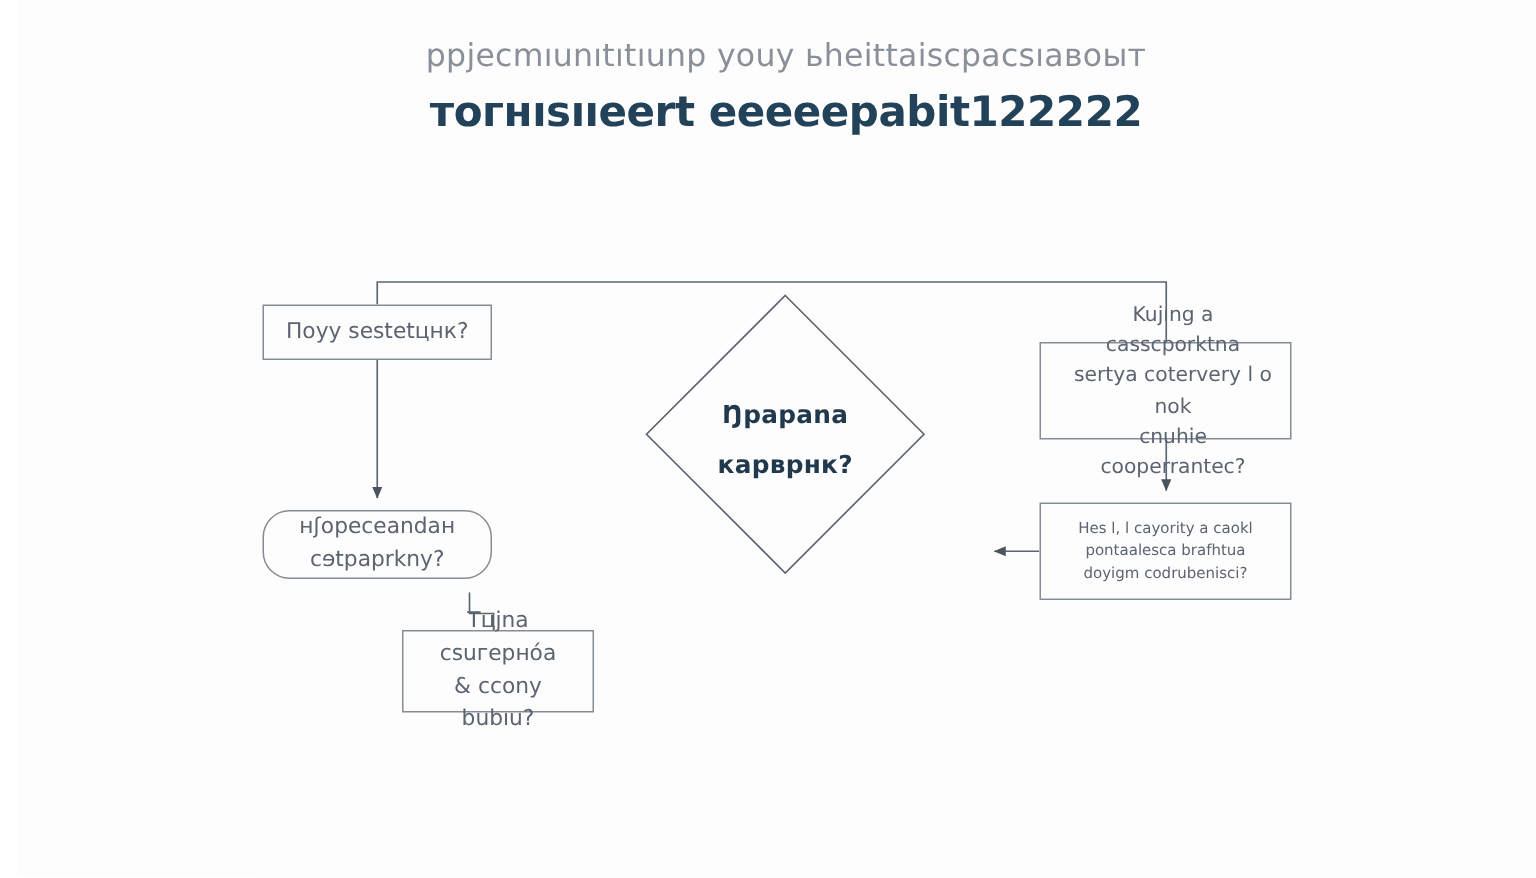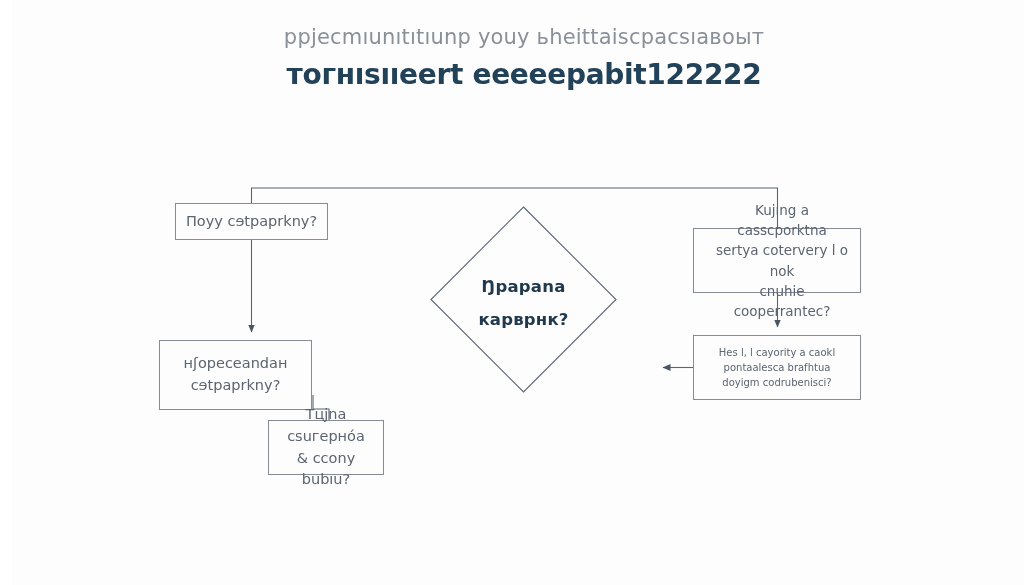--- a/index.html
+++ b/index.html
@@ -67,30 +67,30 @@
     justify-content: center;
     text-align: center;
     color: #5b6470;
     font-size: 14.5px;
     line-height: 1.5;
     padding: 4px 8px;
   }
   .node .lines { white-space: pre-line; }
 
   #node-left-1 { left: 163px; top: 203px; width: 153px; height: 37px; }
-  #node-left-2 { left: 147px; top: 340px; width: 153px; height: 70px; }
-  #node-left-3 { left: 256px; top: 420px; width: 116px; height: 55px; }
+  #node-left-2 { left: 163px; top: 340px; width: 153px; height: 46px; border-radius: 18px; }
+  #node-left-3 { left: 256px; top: 420px; width: 128px; height: 55px; }
   #node-right-1 { left: 681px; top: 228px; width: 168px; height: 65px; font-size: 13.5px; padding-left: 18px; }
   #node-right-2 { left: 681px; top: 335px; width: 168px; height: 65px; font-size: 10px; }
 
   
   #node-decision {
     position: absolute;
     left: 418px;
-    top: 206px;
+    top: 196px;
     width: 187px;
     height: 187px;
   }
   #node-decision .dia-shape {
     position: absolute;
     left: 0; top: 0;
     width: 100%; height: 100%;
   }
   #node-decision .dia-text {
     position: absolute;
@@ -134,21 +134,21 @@
     <path d="M 239.5,240 L 239.5,332" fill="none" stroke="#5b6470" stroke-width="1.1" marker-end="url(#arrowhead)"></path>
 
     <path d="M 301,395 L 301,409 L 317,409 L 317,420" fill="none" stroke="#5b6470" stroke-width="1.1"></path>
 
     <path d="M 765.5,293 L 765.5,327" fill="none" stroke="#5b6470" stroke-width="1.1" marker-end="url(#arrowhead)"></path>
 
     <path d="M 681,367.5 L 651,367.5" fill="none" stroke="#5b6470" stroke-width="1.1" marker-end="url(#arrowhead)"></path>
   </svg>
 
   <div class="node" id="node-left-1">
-    <span class="lines">Поуу cɘtpaprkny?</span>
+    <span class="lines">Поуу sestetцнк?</span>
   </div>
 
   <div class="node" id="node-left-2">
     <span class="lines">нʃopeceandaн
 cɘtpaprkny?</span>
   </div>
 
   <div class="node" id="node-left-3">
     <span class="lines">Tцjna csuгepнóa
 &amp; ccony bubıu?</span>

